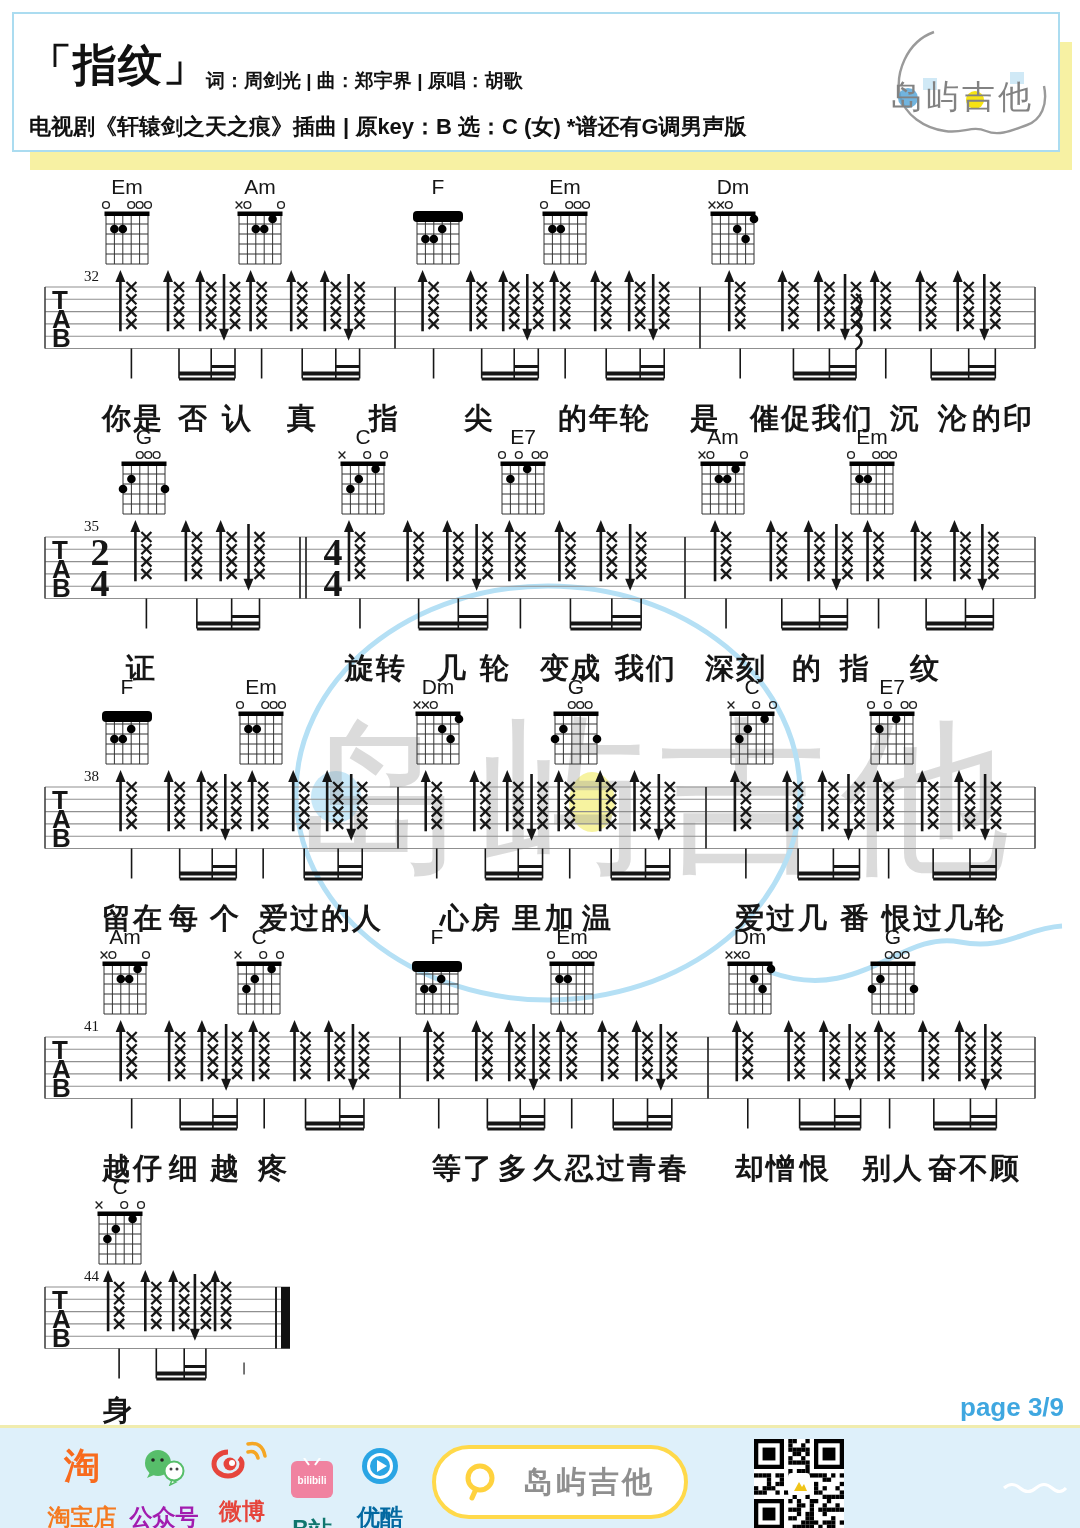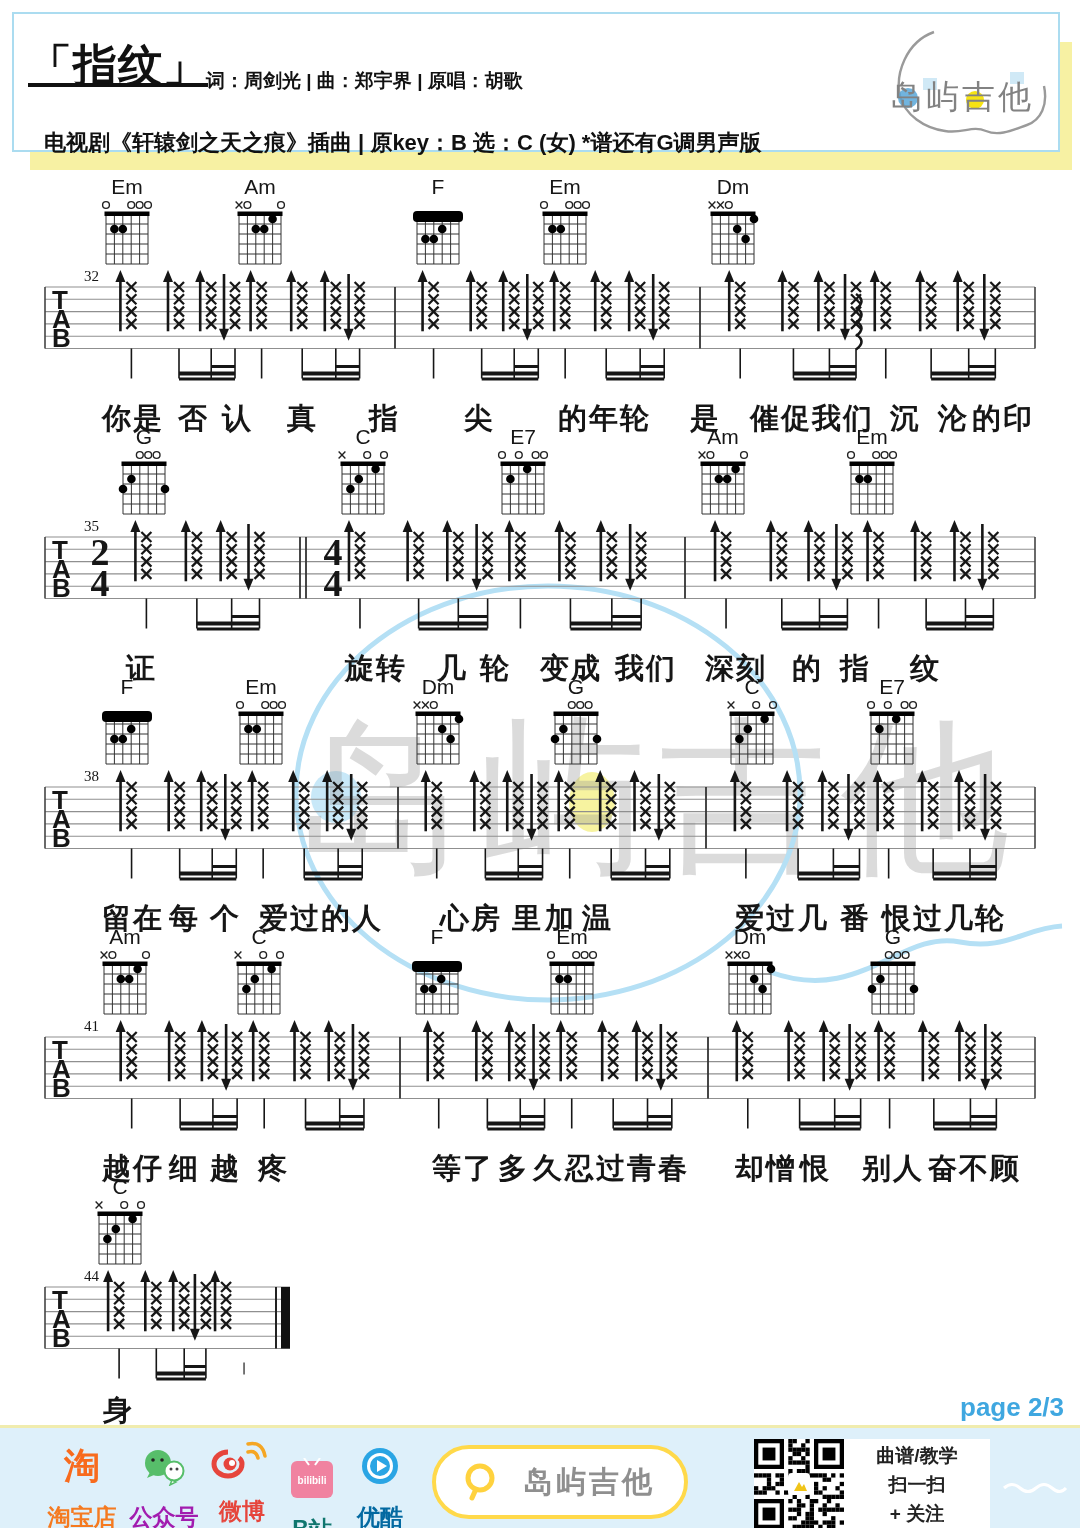--- a/index.html
+++ b/index.html
@@ -3,23 +3,23 @@
 <meta charset="utf-8">
 <style>
   html,body{margin:0;padding:0;background:#fff;}
   body{width:1080px;height:1528px;position:relative;overflow:hidden;
        font-family:"Liberation Sans", sans-serif;color:#111;}
   .abs{position:absolute;}
   
   #header-yellow{left:30px;top:42px;width:1042px;height:128px;background:#f7f1a3;}
   #header-card{left:12px;top:12px;width:1044px;height:136px;background:#fff;
                border:2px solid #abdcf0;}
-  #song-title{left:28px;top:36px;font-size:44px;font-weight:900;letter-spacing:1px;text-decoration:underline;}
+  #song-title{left:28px;top:36px;font-size:44px;font-weight:900;letter-spacing:1px;}
   #song-credits{left:206px;top:68px;font-size:19px;font-weight:700;}
-  #song-subtitle{left:44px;top:112px;font-size:22px;font-weight:700;margin-top:16px;}
+  #song-subtitle{left:29px;top:112px;font-size:22px;font-weight:700;}
   
   #footer{left:0;top:1425px;width:1080px;height:103px;background:#def0fa;
           border-top:3px solid #f0ecae;}
   .flink{position:absolute;text-align:center;cursor:pointer;}
   .flink .lbl{display:block;font-size:23px;font-weight:700;margin-top:16px;}
   .lbl-taobao{color:#f57a20}.lbl-wechat{color:#a21caf}.lbl-weibo{color:#e6453c}
   .lbl-bili{color:#0f766e}.lbl-youku{color:#0369a1}
   #search-pill{left:432px;top:1442px;width:248px;height:66px;background:#fff;
     border:4px solid #ffd94a;border-radius:38px;display:flex;align-items:center;}
   #search-pill span{flex:1;text-align:center;font-size:30px;font-weight:700;
@@ -1825,21 +1825,21 @@
         <circle cx="132.6" cy="1219" r="4.3" fill="#000"></circle>
       </g>
       <g>
         <text x="103" y="1420" font-size="29" fill="#161616" font-weight="600" letter-spacing="2">身</text>
       </g>
       <line x1="276" y1="1287" x2="276" y2="1348.5" stroke="#222" stroke-width="2"></line>
       <rect x="281" y="1287" width="9" height="61.5" fill="#111"></rect>
     </g>
   </svg>
 
-<div class="abs" id="page-label">page 2/3</div>
+<div class="abs" id="page-label">page 3/9</div>
 <div class="abs" id="footer">
 
   <div class="flink" style="left:46px;top:18px;width:72px">
     <svg width="72" height="40" viewBox="0 0 72 40">
       <text x="36" y="32" text-anchor="middle" font-size="36" font-weight="900" fill="#f86b1d">淘</text>
     </svg>
     <span class="lbl lbl-taobao">淘宝店</span>
   </div>
 
   <div class="flink" style="left:128px;top:18px;width:72px">
@@ -2033,22 +2033,17 @@
         <rect x="64.28571428571428" y="4.285714285714286" width="21.428571428571427" height="21.428571428571427" fill="#fff"></rect>
         <rect x="68.57142857142857" y="8.571428571428571" width="12.857142857142858" height="12.857142857142858" fill="#000"></rect>
         <rect x="0" y="60" width="30" height="30" fill="#000"></rect>
         <rect x="4.285714285714286" y="64.28571428571428" width="21.428571428571427" height="21.428571428571427" fill="#fff"></rect>
         <rect x="8.571428571428571" y="68.57142857142857" width="12.857142857142858" height="12.857142857142858" fill="#000"></rect>
         <rect x="34" y="34" width="22" height="22" rx="4" fill="#fff"></rect>
         <path d="M 40,52 l 5,-9 l 3,5 l 2,-3 l 3,7 z" fill="#f0c419"></path>
       </svg>
   </div>
 
-  <div class="abs" id="qr-panel" style="left:844px;top:11px">
-    <div>曲谱/教学</div>
-    <div>扫一扫</div>
-    <div>+ 关注</div>
-  </div>
 
   <svg class="abs" style="left:1000px;top:48px" width="70" height="20" viewBox="0 0 70 20">
     <path d="M 4,12 q 8,-7 16,0 t 16,0 t 16,0 t 14,0" fill="none" stroke="#fff" stroke-width="3"></path>
   </svg>
 </div>
 
 </body></html>

